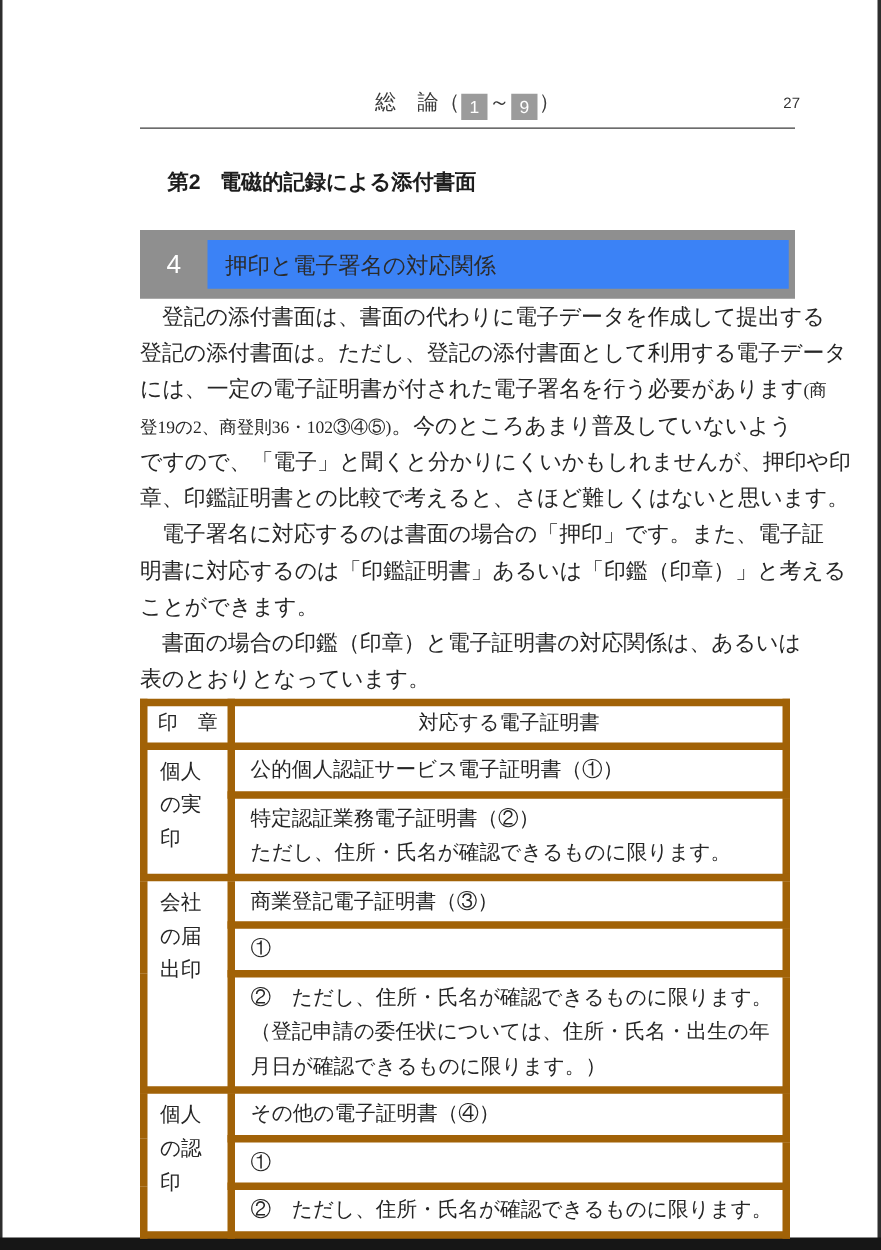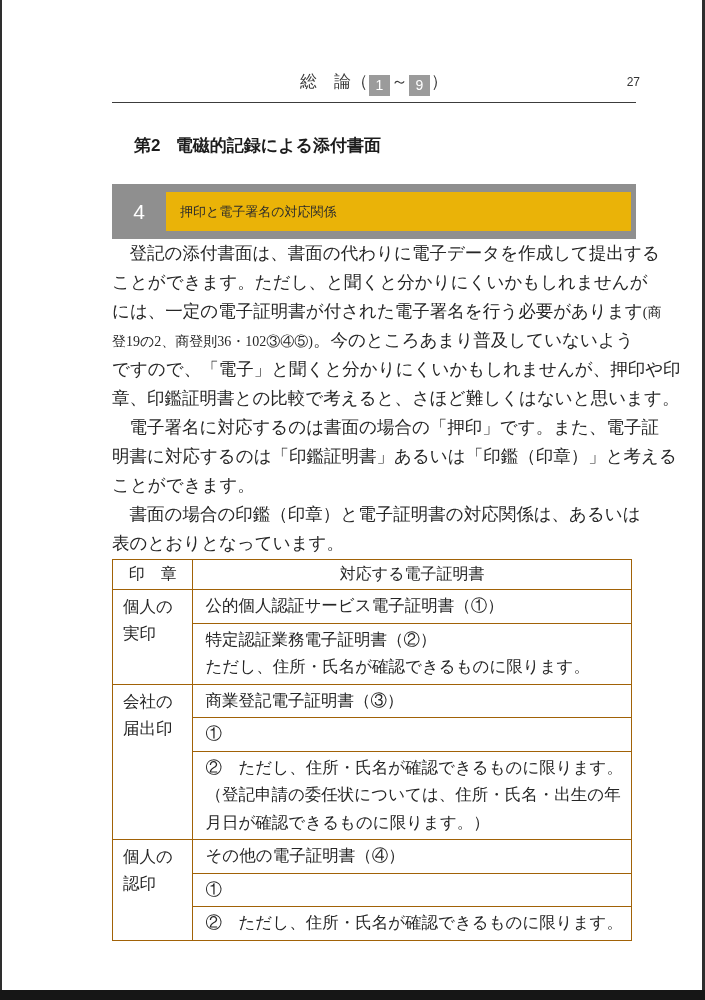--- a/index.html
+++ b/index.html
@@ -42,37 +42,37 @@
   .chapter-heading .num{margin-right:0.9em;}
 
   
   .section-box{
     margin-top:23px;height:55px;background:#8f8f8f;
     display:flex;align-items:center;
     font-family:"Liberation Sans","DejaVu Sans",sans-serif;
   }
   .section-num{width:54px;text-align:center;color:#ffffff;font-size:21px;}
   .section-inner{
-    flex:1;height:39px;margin-right:5px;background:#eab308;
+    flex:1;height:39px;margin-right:5px;background:#3b82f6;
     display:flex;align-items:center;padding-left:14px;
-    font-size:13px;color:#2b2b2b;
+    font-size:18px;color:#2b2b2b;
   }
 
   
   .body-text{font-size:17.5px;color:#262626;}
   .body-text .line{line-height:29px;height:29px;white-space:nowrap;}
   .body-text .indent{padding-left:1em;}
   .cite{font-size:14px;}
 
   
   table.seal-table{
     border-collapse:collapse;margin-top:1px;width:520px;
     font-size:16.5px;color:#262626;
   }
-  .seal-table th,.seal-table td{border:1px solid #a16207;}
+  .seal-table th,.seal-table td{border:6px solid #a16207;}
   .seal-table th{
     font-family:"Liberation Sans","DejaVu Sans",sans-serif;
     font-weight:normal;font-size:16px;padding:2px 0 3px 0;
     text-align:center;line-height:24px;
   }
   .seal-table td{vertical-align:top;padding:2px 8px 3px 10px;}
   .seal-table td.seal{width:95px;padding-top:3px;line-height:27px;}
   .seal-table td.cert{padding-left:12px;}
   .seal-table .cl{line-height:27.5px;white-space:nowrap;}
 </style>
@@ -96,21 +96,21 @@
       <span class="num">第2</span><span>電磁的記録による添付書面</span>
     </div>
 
     <div class="section-box">
       <div class="section-num">4</div>
       <div class="section-inner">押印と電子署名の対応関係</div>
     </div>
 
     <div class="body-text">
       <div class="line indent">登記の添付書面は、書面の代わりに電子データを作成して提出する</div>
-      <div class="line">ことができます。ただし、と聞くと分かりにくいかもしれませんが</div>
+      <div class="line">登記の添付書面は。ただし、登記の添付書面として利用する電子データ</div>
       <div class="line"><span>には、一定の電子証明書が付された電子署名を行う必要があります</span><span class="cite">(商</span></div>
       <div class="line"><span class="cite">登19の2、商登則36・102③④⑤)</span><span>。今のところあまり普及していないよう</span></div>
       <div class="line">ですので、「電子」と聞くと分かりにくいかもしれませんが、押印や印</div>
       <div class="line">章、印鑑証明書との比較で考えると、さほど難しくはないと思います。</div>
       <div class="line indent">電子署名に対応するのは書面の場合の「押印」です。また、電子証</div>
       <div class="line">明書に対応するのは「印鑑証明書」あるいは「印鑑（印章）」と考える</div>
       <div class="line">ことができます。</div>
       <div class="line indent">書面の場合の印鑑（印章）と電子証明書の対応関係は、あるいは</div>
       <div class="line">表のとおりとなっています。</div>
     </div>

